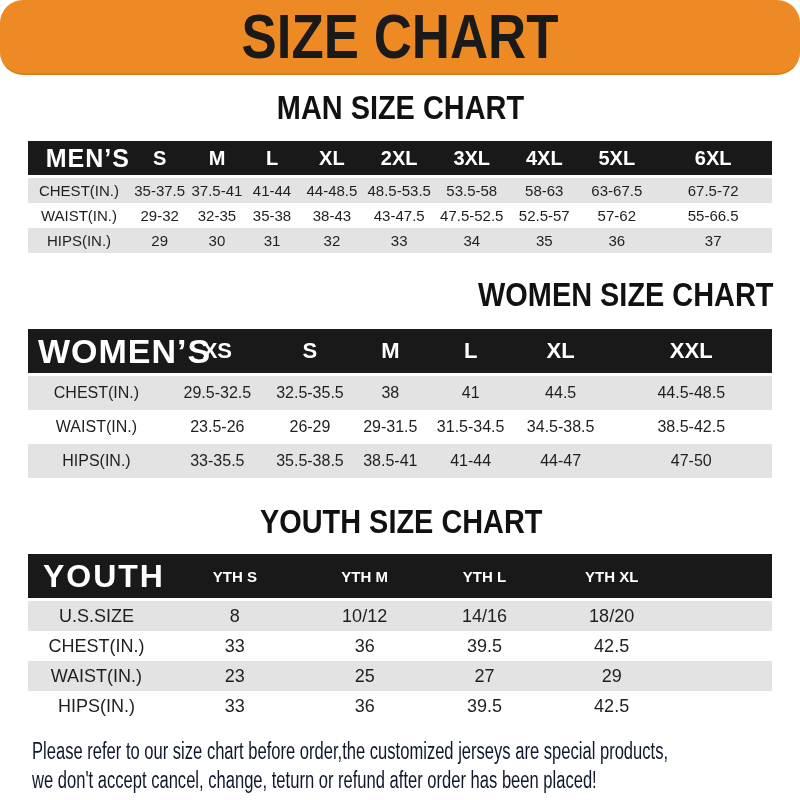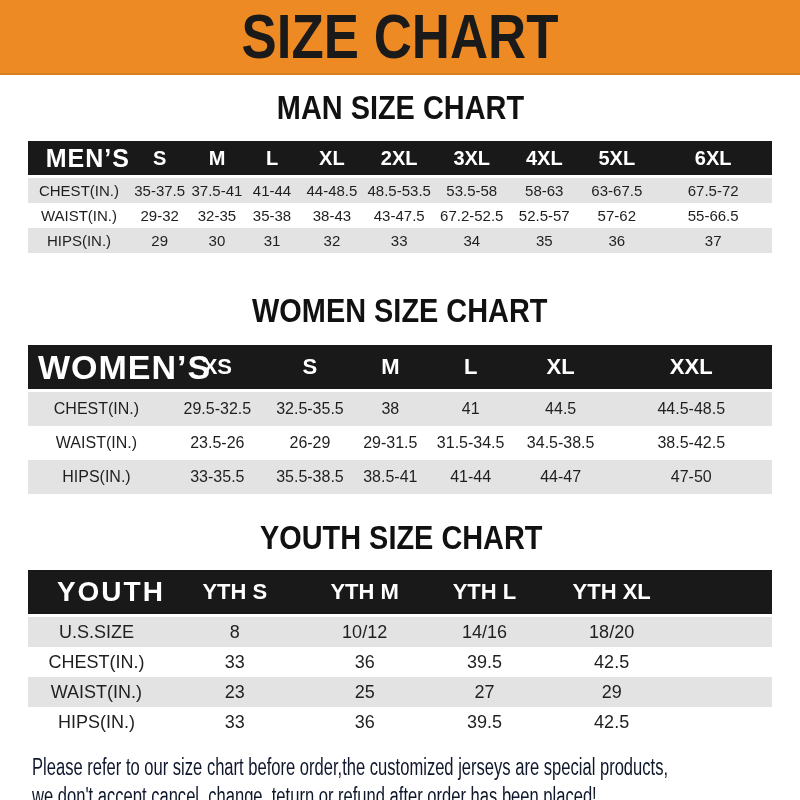--- a/index.html
+++ b/index.html
@@ -22,21 +22,21 @@
   
   .section-heading{
     text-align:center;font-weight:bold;color:#111;
     line-height:38px;height:38px;
   }
   .section-heading .cond{
     font-size:34px;display:inline-block;transform:scaleX(.85);
     transform-origin:center;white-space:nowrap;letter-spacing:0;
   }
   #heading-men{margin:13px 0 15px 0;}
-  #heading-women{margin:38px 0 16px 0;}
+  #heading-women{margin:22px 0 16px 0;text-align:right;}
   #heading-youth{margin:24px 0 14px 2px;}
   
   table.size-table{
     width:744px;margin-left:28px;border-collapse:collapse;table-layout:fixed;
   }
   table.size-table thead th{
     background:#191919;color:#ffffff;font-weight:bold;
     text-align:center;border-bottom:3px solid #ffffff;padding:0;
   }
   table.size-table thead th.corner{
@@ -49,37 +49,37 @@
   table.size-table tbody tr:nth-child(even) td{background:#ffffff;}
   
   .t-men thead th{height:34px;font-size:20px;}
   .t-men thead th.corner{font-size:25px;letter-spacing:1px;}
   .t-men tbody td{height:25px;font-size:15px;}
   
   .t-women thead th{height:44px;font-size:22px;}
   .t-women thead th.corner{font-size:34px;letter-spacing:1px;}
   .t-women tbody td{height:34px;font-size:16px;}
   
-  .t-youth thead th{height:44px;font-size:22px;}
-  .t-youth thead th.corner{font-size:28px;letter-spacing:2px;}
+  .t-youth thead th{height:44px;font-size:15px;}
+  .t-youth thead th.corner{font-size:32px;letter-spacing:2px;}
   .t-youth tbody td{height:30px;font-size:18px;}
   
   .footer{
     margin:16px 0 0 32px;color:#9e3434;
   }
   .footer-line{
     font-size:23px;line-height:29px;white-space:nowrap;
     display:block;transform:scaleX(.72);transform-origin:left center;
     font-weight:500;
   }
 </style>
 </head>
 <body>
 
-<div class="banner" style="background: rgb(238, 138, 35);">
+<div class="banner" style="background: rgb(238, 138, 35); border-radius: 23px;">
   <span class="cond">SIZE CHART</span>
 </div>
 
 <div class="section-heading" id="heading-men">
   <span class="cond">MAN SIZE CHART</span>
 </div>
 <table class="size-table t-men">
     <colgroup>
       <col style="width: 13.7%;">
       <col style="width: 8%;">
@@ -119,21 +119,21 @@
         <td>63-67.5</td>
         <td>67.5-72</td>
       </tr>
       <tr>
         <td class="rowlabel">WAIST(IN.)</td>
         <td>29-32</td>
         <td>32-35</td>
         <td>35-38</td>
         <td>38-43</td>
         <td>43-47.5</td>
-        <td>67.2-52.5</td>
+        <td>47.5-52.5</td>
         <td>52.5-57</td>
         <td>57-62</td>
         <td>55-66.5</td>
       </tr>
       <tr>
         <td class="rowlabel">HIPS(IN.)</td>
         <td>29</td>
         <td>30</td>
         <td>31</td>
         <td>32</td>

